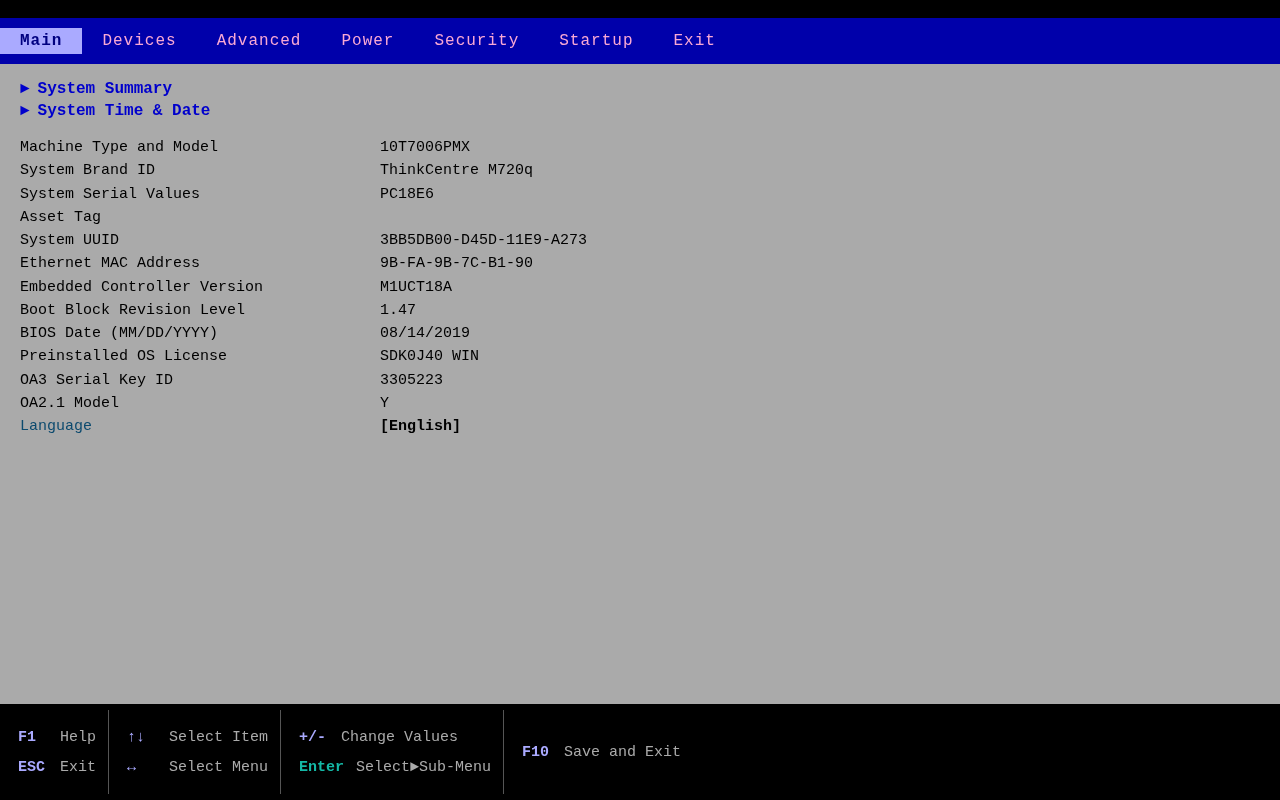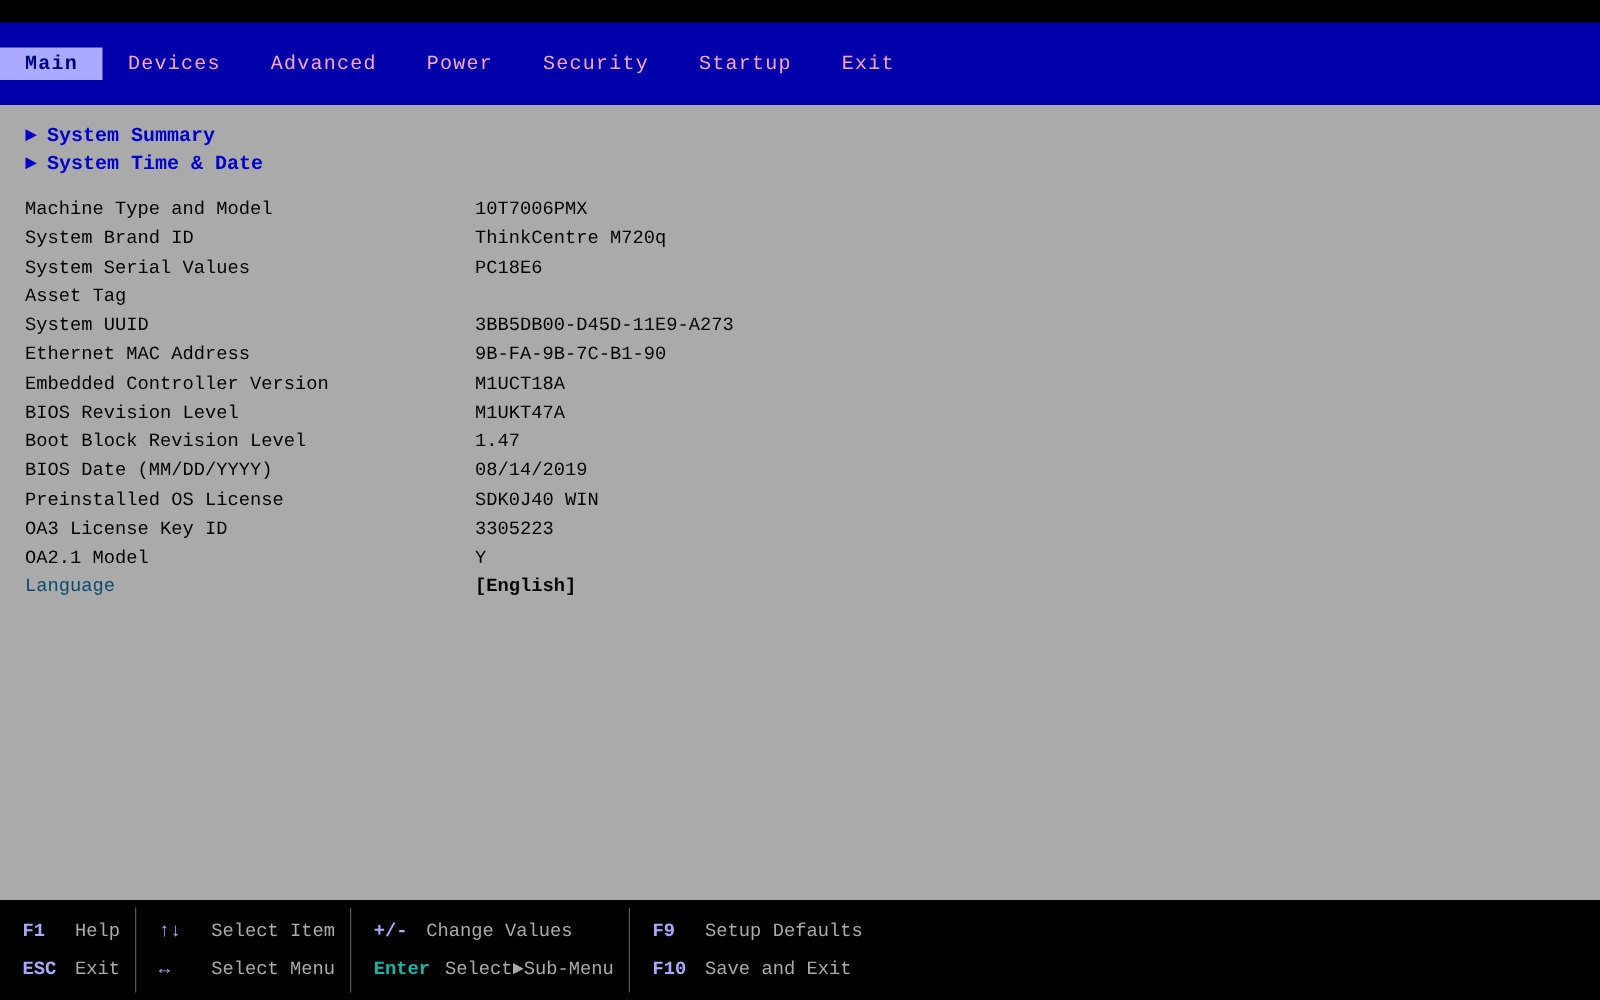--- a/index.html
+++ b/index.html
@@ -18,21 +18,21 @@
       text-align: center;
       padding: 10px 0 8px 0;
       font-size: 16px;
       letter-spacing: 2px;
     }
 
     #menu-bar {
       background: #0000aa;
       display: flex;
       flex-direction: row;
-      padding: 20px 0;
+      padding: 10px 0;
     }
 
     .menu-item {
       color: #f9a8d4;
       padding: 4px 20px;
       cursor: pointer;
       font-size: 16px;
       letter-spacing: 1px;
     }
 
@@ -99,21 +99,21 @@
       font-weight: bold;
     }
 
     #status-bar {
       background: #000;
       color: #aaaaaa;
       display: flex;
       flex-direction: row;
       align-items: stretch;
       padding: 0;
-      height: 80px;
+      height: 96px;
     }
 
     .status-col {
       display: flex;
       flex-direction: column;
       justify-content: center;
       padding: 6px 0 6px 0;
       min-width: 80px;
     }
 
@@ -204,37 +204,33 @@
         </div>
         <div class="info-row">
           <span class="info-label">Ethernet MAC Address</span>
           <span class="info-value">9B-FA-9B-7C-B1-90</span>
         </div>
         <div class="info-row">
           <span class="info-label">Embedded Controller Version</span>
           <span class="info-value">M1UCT18A</span>
         </div>
         <div class="info-row">
-          <span class="info-label">BIOS Revision Level</span>
-          <span class="info-value">M1UKT47A</span>
-        </div>
-        <div class="info-row">
           <span class="info-label">Boot Block Revision Level</span>
           <span class="info-value">1.47</span>
         </div>
         <div class="info-row">
           <span class="info-label">BIOS Date (MM/DD/YYYY)</span>
           <span class="info-value">08/14/2019</span>
         </div>
         <div class="info-row">
           <span class="info-label">Preinstalled OS License</span>
           <span class="info-value">SDK0J40 WIN</span>
         </div>
         <div class="info-row">
-          <span class="info-label">OA3 License Key ID</span>
+          <span class="info-label">OA3 Serial Key ID</span>
           <span class="info-value">3305223</span>
         </div>
         <div class="info-row">
           <span class="info-label">OA2.1 Model</span>
           <span class="info-value">Y</span>
         </div>
         <div class="info-row">
           <span class="info-label clickable">Language</span>
           <span class="info-value clickable">[English]</span>
         </div>
@@ -270,23 +266,19 @@
           <span class="status-desc">Change Values</span>
         </div>
         <div class="status-row">
           <span class="status-key cyan">Enter</span>
           <span class="status-desc">Select►Sub-Menu</span>
         </div>
       </div>
     <div class="status-divider"></div>
     <div class="status-col" id="status-col4">
         <div class="status-row">
-          <span class="status-key">F9</span>
-          <span class="status-desc">Setup Defaults</span>
-        </div>
-        <div class="status-row">
           <span class="status-key">F10</span>
           <span class="status-desc">Save and Exit</span>
         </div>
       </div>
   </div>
 
 </div>
 
 </body></html>

